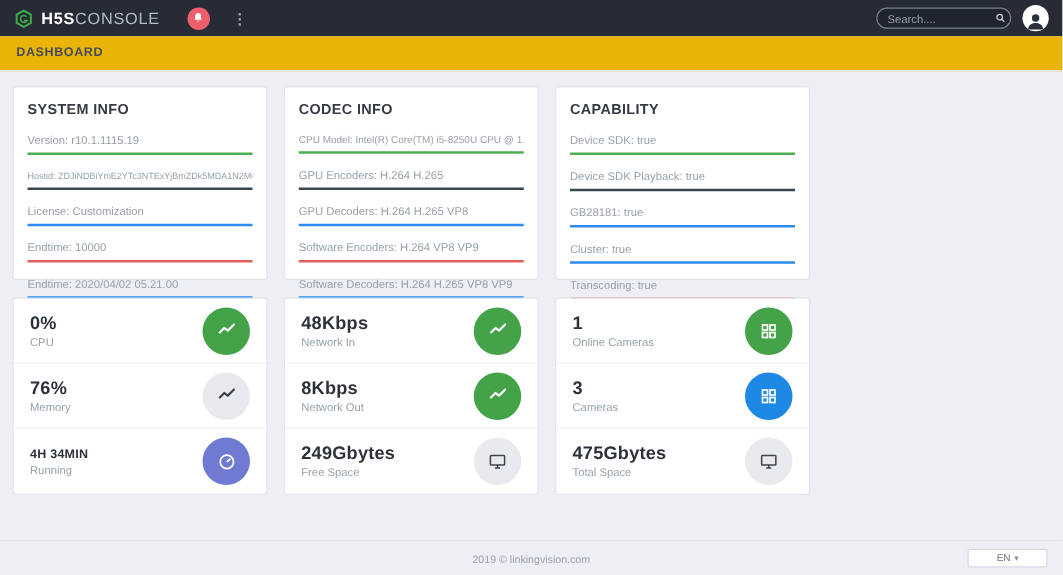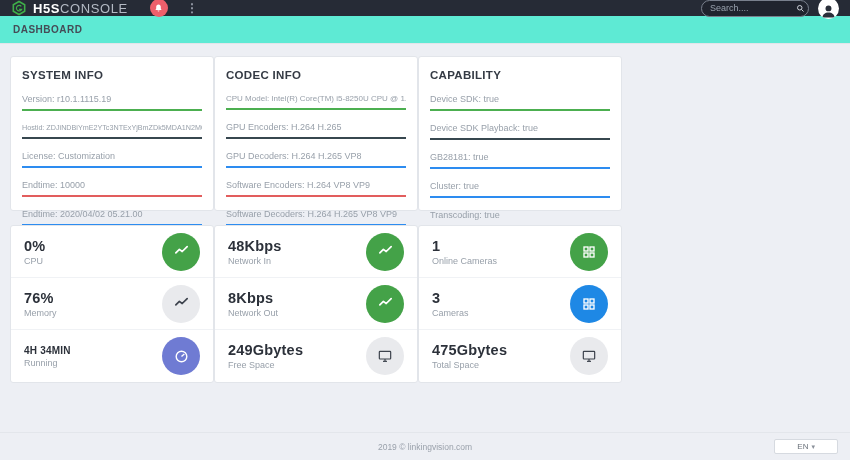--- a/index.html
+++ b/index.html
@@ -4,38 +4,38 @@
 <style>
   * { margin:0; padding:0; box-sizing:border-box; }
   html,body { width:850px; height:460px; }
   body {
     font-family:"Liberation Sans", sans-serif;
     background:#edeff4;
     position:relative;
     overflow:hidden;
   }
   
-  .header { height:16px; background:#262b36; display:flex; align-items:center; padding:0 11px; }
+  .header { height:29px; background:#262b36; display:flex; align-items:center; padding:0 11px; }
   .brand { display:flex; align-items:center; gap:6px; }
   .brand-text { font-size:13px; letter-spacing:.6px; }
   .brand-bold { color:#ffffff; font-weight:bold; }
   .brand-light { color:#b4bac4; font-weight:400; }
   .bell-btn { width:18px; height:18px; border-radius:50%; background:#ee5f6b; display:flex; align-items:center; justify-content:center; margin-left:22px; cursor:pointer; border:none; }
   .kebab { color:#9aa1ad; margin-left:18px; font-size:12px; font-weight:bold; cursor:pointer; line-height:1; background:none; border:none; }
   .header-right { margin-left:auto; display:flex; align-items:center; gap:9px; }
   .search-pill { display:flex; align-items:center; background:#20242e; border:1px solid #79808d; border-radius:9px; height:17px; padding:0 8px; width:108px; }
   .search-pill input { background:transparent; border:none; outline:none; color:#d7dbe2; font-size:9px; width:86px; font-family:inherit; }
   .search-pill input::placeholder { color:#99a1ad; }
   .avatar { width:21px; height:21px; background:#ffffff; border-radius:50%; display:flex; align-items:flex-end; justify-content:center; overflow:hidden; cursor:pointer; }
   
-  .breadcrumb-bar { height:28px; background:#5eead4; border-bottom:1px solid #e2e5ea; display:flex; align-items:center; padding:0 13px; }
+  .breadcrumb-bar { height:28px; background:#eab308; border-bottom:1px solid #e2e5ea; display:flex; align-items:center; padding:0 13px; }
   .breadcrumb { font-size:10px; color:#454c57; font-weight:600; letter-spacing:.5px; }
   
   .content { padding:12px 10px 0; }
-  .grid-row { display:flex; gap:0; margin-bottom:14px; }
+  .grid-row { display:flex; gap:13px; margin-bottom:14px; }
   .panel { width:204px; background:#ffffff; border:1px solid #e2e5ea; border-radius:3px; padding:10px 11px; height:155px; }
   .panel-title { font-size:11.5px; color:#343a44; letter-spacing:.3px; font-weight:700; margin:2px 0 9px; }
   .panel-item { font-size:9px; color:#98a0aa; padding:4px 0 5px; border-bottom:2px solid #ccc; margin-bottom:8px; white-space:nowrap; overflow:hidden; }
   
   .stat-card { width:204px; background:#ffffff; border:1px solid #e2e5ea; border-radius:3px; }
   .stat-row { display:flex; align-items:center; justify-content:space-between; height:52px; padding:0 13px; border-bottom:1px solid #f0f2f5; }
   .stat-row:last-child { border-bottom:none; }
   .stat-value { font-size:14.5px; font-weight:700; color:#2c313a; letter-spacing:.2px; }
   .stat-row.small .stat-value { font-size:10px; }
   .stat-label { font-size:9px; color:#98a0aa; margin-top:2px; }

